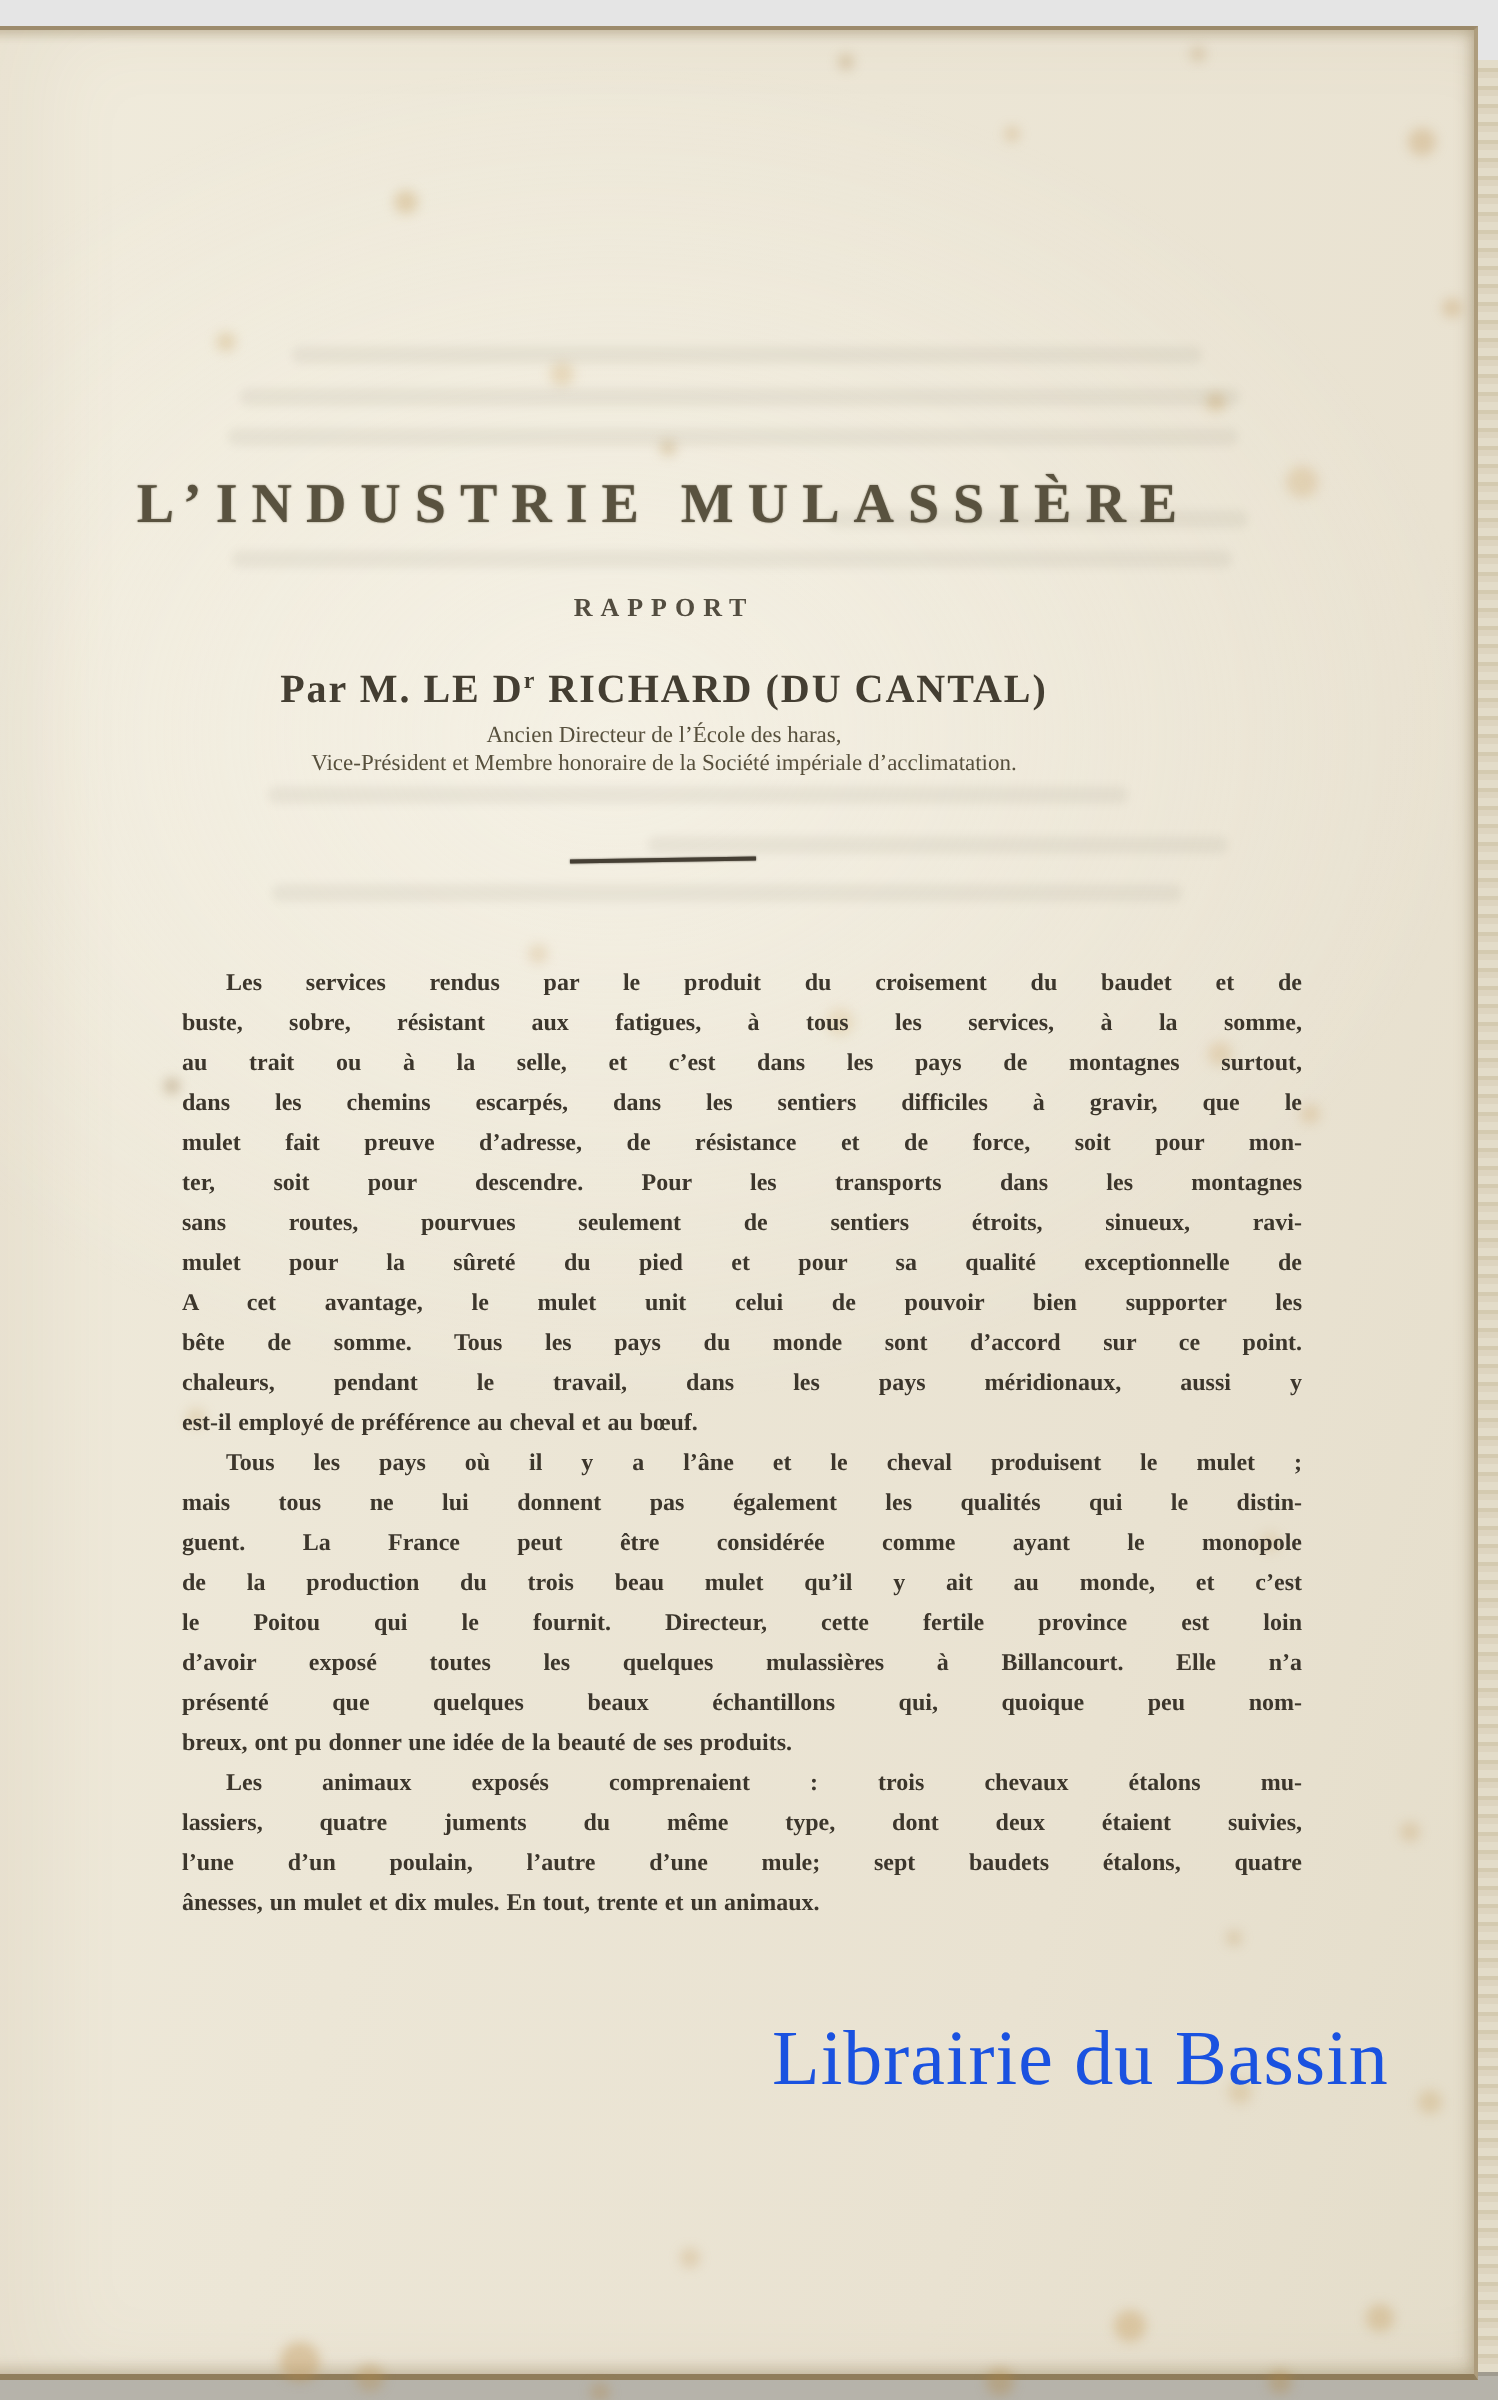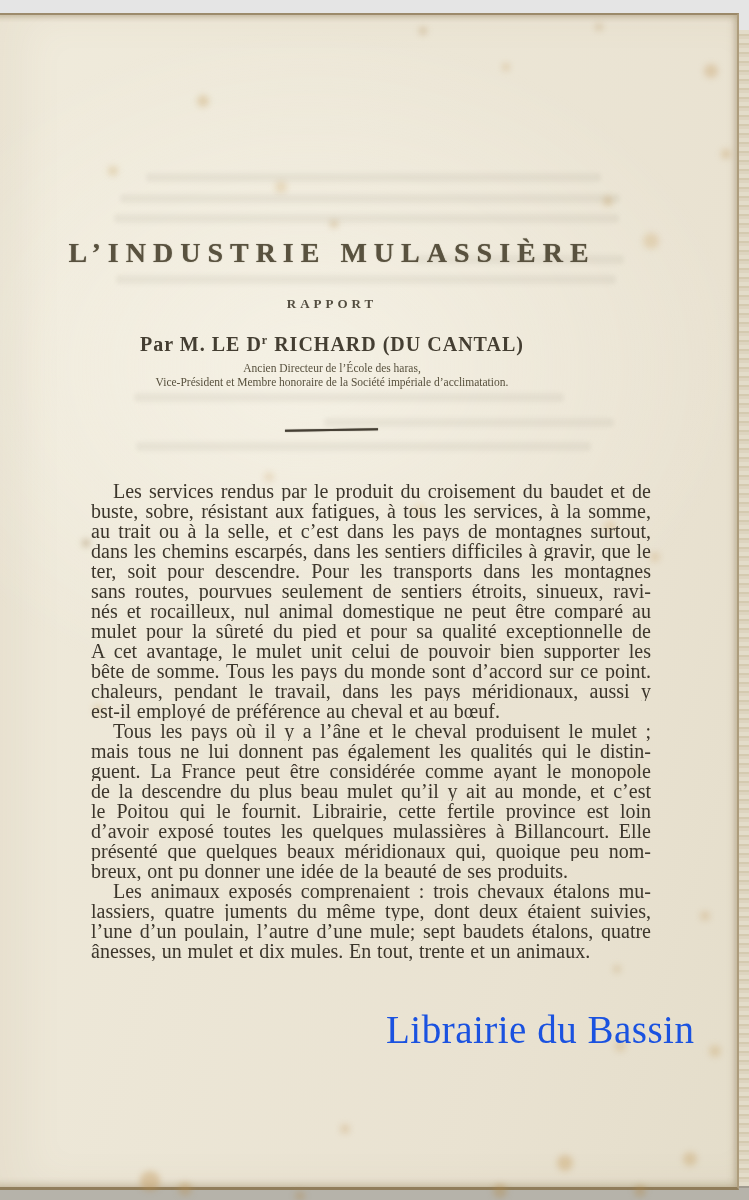--- a/index.html
+++ b/index.html
@@ -58,21 +58,21 @@
   .byline{top:318px;font-size:20px;font-weight:bold;letter-spacing:1px;color:#443e32;white-space:nowrap;}
   .byline sup{font-size:12px;vertical-align:7px;}
   .credits{top:346px;font-size:11.5px;line-height:14px;color:#57503d;}
   .rule{
     position:absolute;left:291px;top:414px;width:93px;height:2px;background:#453f34;
     transform:rotate(-1deg);box-shadow:0 0 1px rgba(69,63,52,.9);
   }
   
   .body-text{
     position:absolute;left:97px;top:466px;width:560px;
-    font-size:20px;line-height:20px;color:#3c362c;word-spacing:.04em;
+    font-size:12px;line-height:20px;color:#3c362c;word-spacing:.04em;font-weight:bold;
   }
   .line{text-align:justify;text-align-last:justify;height:20px;overflow:hidden;}
   .line.first{padding-left:22px;}
   .line.last{text-align-last:left;}
   
   .watermark{
     position:absolute;left:386px;top:1007px;
     font-family:Liberation Serif, serif;
     font-size:39px;letter-spacing:.5px;white-space:nowrap;text-align:center;
   }
@@ -110,35 +110,35 @@
       <div>Vice-Président et Membre honoraire de la Société impériale d’acclimatation.</div>
     </div>
 
     <div class="rule"></div>
 
     <div class="body-text">
         <div class="line first">Les services rendus par le produit du croisement du baudet et de</div>
         <div class="line">buste, sobre, résistant aux fatigues, à tous les services, à la somme,</div>
         <div class="line">au trait ou à la selle, et c’est dans les pays de montagnes surtout,</div>
         <div class="line">dans les chemins escarpés, dans les sentiers difficiles à gravir, que le</div>
+        <div class="line">mulet fait preuve d’adresse, de résistance et de force, soit pour mon-</div>
         <div class="line">ter, soit pour descendre. Pour les transports dans les montagnes</div>
         <div class="line">sans routes, pourvues seulement de sentiers étroits, sinueux, ravi-</div>
-        <div class="line">nés et rocailleux, nul animal domestique ne peut être comparé au</div>
         <div class="line">mulet pour la sûreté du pied et pour sa qualité exceptionnelle de</div>
         <div class="line">A cet avantage, le mulet unit celui de pouvoir bien supporter les</div>
         <div class="line">bête de somme. Tous les pays du monde sont d’accord sur ce point.</div>
         <div class="line">chaleurs, pendant le travail, dans les pays méridionaux, aussi y</div>
         <div class="line last">est-il employé de préférence au cheval et au bœuf.</div>
         <div class="line first">Tous les pays où il y a l’âne et le cheval produisent le mulet ;</div>
         <div class="line">mais tous ne lui donnent pas également les qualités qui le distin-</div>
         <div class="line">guent. La France peut être considérée comme ayant le monopole</div>
-        <div class="line">de la descendre du plus beau mulet qu’il y ait au monde, et c’est</div>
-        <div class="line">le Poitou qui le fournit. Librairie, cette fertile province est loin</div>
+        <div class="line">de la production du trois beau mulet qu’il y ait au monde, et c’est</div>
+        <div class="line">le Poitou qui le fournit. Directeur, cette fertile province est loin</div>
         <div class="line">d’avoir exposé toutes les quelques mulassières à Billancourt. Elle n’a</div>
-        <div class="line">présenté que quelques beaux méridionaux qui, quoique peu nom-</div>
+        <div class="line">présenté que quelques beaux échantillons qui, quoique peu nom-</div>
         <div class="line last">breux, ont pu donner une idée de la beauté de ses produits.</div>
         <div class="line first">Les animaux exposés comprenaient : trois chevaux étalons mu-</div>
         <div class="line">lassiers, quatre juments du même type, dont deux étaient suivies,</div>
         <div class="line">l’une d’un poulain, l’autre d’une mule; sept baudets étalons, quatre</div>
         <div class="line last">ânesses, un mulet et dix mules. En tout, trente et un animaux.</div>
       </div>
   </div>
 
   <div class="watermark" style="color: rgb(26, 82, 224);">Librairie du Bassin</div>
 </div>

